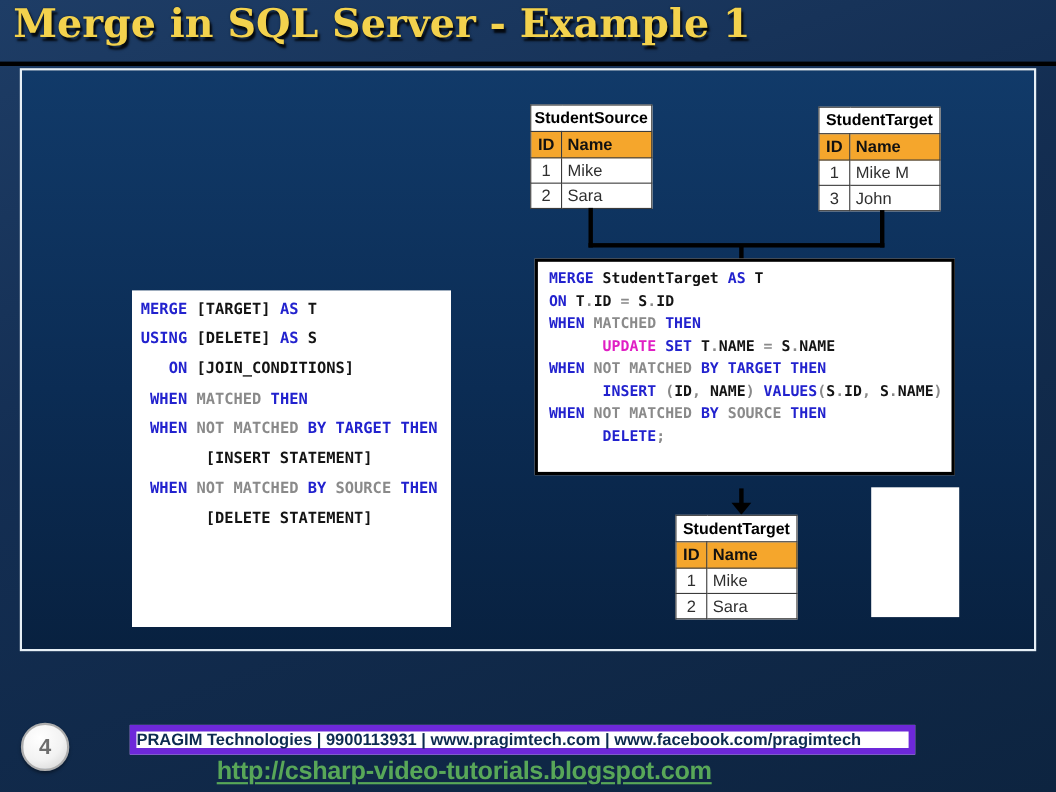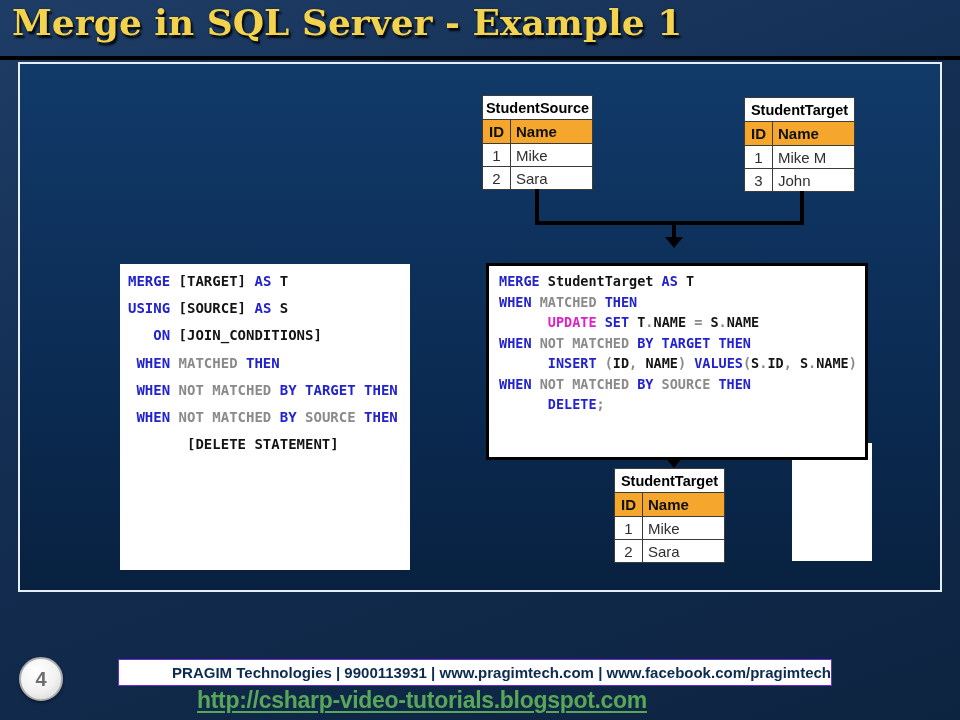--- a/index.html
+++ b/index.html
@@ -67,45 +67,46 @@
   
   .page-circle {
     position:absolute; left:19px; top:657px; width:44px; height:44px; border-radius:50%;
     background:radial-gradient(circle at 38% 30%, #ffffff 0%, #f2f2f2 55%, #cfcfcf 100%);
     border:2px solid #adadad; color:#6e6e6e; font-size:20px; font-weight:bold;
     display:flex; align-items:center; justify-content:center;
     box-shadow:0 2px 3px rgba(0,0,0,0.4);
   }
   .banner {
     position:absolute; left:118px; top:659px; width:714px; height:27px;
-    background:#ffffff; border:1px solid #6d28d9;
-    display:flex; align-items:center; justify-content:flex-end;
+    background:#ffffff; border:6px solid #6d28d9;
+    display:flex; align-items:center; justify-content:flex-start;
     font-size:15px; font-weight:bold; color:#0d2b50; white-space:nowrap;
   }
   .link-row { position:absolute; left:0; top:687px; width:844px; text-align:center; }
   .blog-link {
     font-size:23px; font-weight:bold; color:#58a758;
     text-decoration:underline; text-decoration-thickness:2px; text-underline-offset:3px;
     letter-spacing:-0.3px; white-space:nowrap;
   }
 </style>
 </head>
 <body>
 
 <div class="title">Merge in SQL Server - Example 1</div>
 <div class="title-rule"></div>
 
 <div class="frame">
 
   <div class="syntax-box code">
       <div class="code-line"><span class="tok-kw">MERGE</span><span class="tok-pl"> [TARGET] </span><span class="tok-kw">AS</span><span class="tok-pl"> T</span></div>
-      <div class="code-line"><span class="tok-kw">USING</span><span class="tok-pl"> [SOURCE] </span><span class="tok-kw">AS</span><span class="tok-pl"> S</span></div>
+      <div class="code-line"><span class="tok-kw">USING</span><span class="tok-pl"> [DELETE] </span><span class="tok-kw">AS</span><span class="tok-pl"> S</span></div>
       <div class="code-line"><span class="tok-pl">   </span><span class="tok-kw">ON</span><span class="tok-pl"> [JOIN_CONDITIONS]</span></div>
       <div class="code-line"><span class="tok-pl"> </span><span class="tok-kw">WHEN</span><span class="tok-gy"> MATCHED </span><span class="tok-kw">THEN</span></div>
       <div class="code-line"><span class="tok-pl"> </span><span class="tok-kw">WHEN</span><span class="tok-gy"> NOT MATCHED </span><span class="tok-kw">BY TARGET THEN</span></div>
+      <div class="code-line"><span class="tok-pl">       [INSERT STATEMENT]</span></div>
       <div class="code-line"><span class="tok-pl"> </span><span class="tok-kw">WHEN</span><span class="tok-gy"> NOT MATCHED </span><span class="tok-kw">BY</span><span class="tok-gy"> SOURCE </span><span class="tok-kw">THEN</span></div>
       <div class="code-line"><span class="tok-pl">       [DELETE STATEMENT]</span></div>
     </div>
 
   <div class="white-fragment" style="left:772px; top:379px;"></div>
 
   <table class="mini src-table" style="left:462px; top:31px;">
     <tbody>
         <tr>
           <td class="tbl-title" colspan="2">StudentSource</td>
@@ -144,22 +145,23 @@
     </tr>
   </tbody>
     </table>
 
   <div class="conn" style="left:515px; top:125px; width:4px; height:36px;"></div>
   <div class="conn" style="left:780px; top:127px; width:4px; height:34px;"></div>
   <div class="conn" style="left:515px; top:157px; width:269px; height:4px;"></div>
   <div class="conn" style="left:652px; top:159px; width:4px; height:15px;"></div>
   <div class="arrow-head" style="left:645px; top:173px;"></div>
 
-  <div class="code-box code" style="left:466px; top:199px;">
+  <div class="code-box code" style="left:466px; top:171px;">
       <div class="code-line"><span class="tok-kw">MERGE</span><span class="tok-pl"> StudentTarget </span><span class="tok-kw">AS</span><span class="tok-pl"> T</span></div>
+      <div class="code-line"><span class="tok-kw">ON</span><span class="tok-pl"> T</span><span class="tok-gy">.</span><span class="tok-pl">ID </span><span class="tok-gy">=</span><span class="tok-pl"> S</span><span class="tok-gy">.</span><span class="tok-pl">ID</span></div>
       <div class="code-line"><span class="tok-kw">WHEN</span><span class="tok-gy"> MATCHED </span><span class="tok-kw">THEN</span></div>
       <div class="code-line"><span class="tok-pl">      </span><span class="tok-mg">UPDATE</span><span class="tok-pl"> </span><span class="tok-kw">SET</span><span class="tok-pl"> T</span><span class="tok-gy">.</span><span class="tok-pl">NAME </span><span class="tok-gy">=</span><span class="tok-pl"> S</span><span class="tok-gy">.</span><span class="tok-pl">NAME</span></div>
       <div class="code-line"><span class="tok-kw">WHEN</span><span class="tok-gy"> NOT MATCHED </span><span class="tok-kw">BY TARGET THEN</span></div>
       <div class="code-line"><span class="tok-pl">      </span><span class="tok-kw">INSERT</span><span class="tok-pl"> </span><span class="tok-gy">(</span><span class="tok-pl">ID</span><span class="tok-gy">, </span><span class="tok-pl">NAME</span><span class="tok-gy">)</span><span class="tok-pl"> </span><span class="tok-kw">VALUES</span><span class="tok-gy">(</span><span class="tok-pl">S</span><span class="tok-gy">.</span><span class="tok-pl">ID</span><span class="tok-gy">, </span><span class="tok-pl">S</span><span class="tok-gy">.</span><span class="tok-pl">NAME</span><span class="tok-gy">)</span></div>
       <div class="code-line"><span class="tok-kw">WHEN</span><span class="tok-gy"> NOT MATCHED </span><span class="tok-kw">BY</span><span class="tok-gy"> SOURCE </span><span class="tok-kw">THEN</span></div>
       <div class="code-line"><span class="tok-pl">      </span><span class="tok-kw">DELETE</span><span class="tok-gy">;</span></div>
     </div>
 
   <div class="conn" style="left:652px; top:380px; width:4px; height:14px;"></div>
   <div class="arrow-head" style="left:645px; top:393px;"></div>

